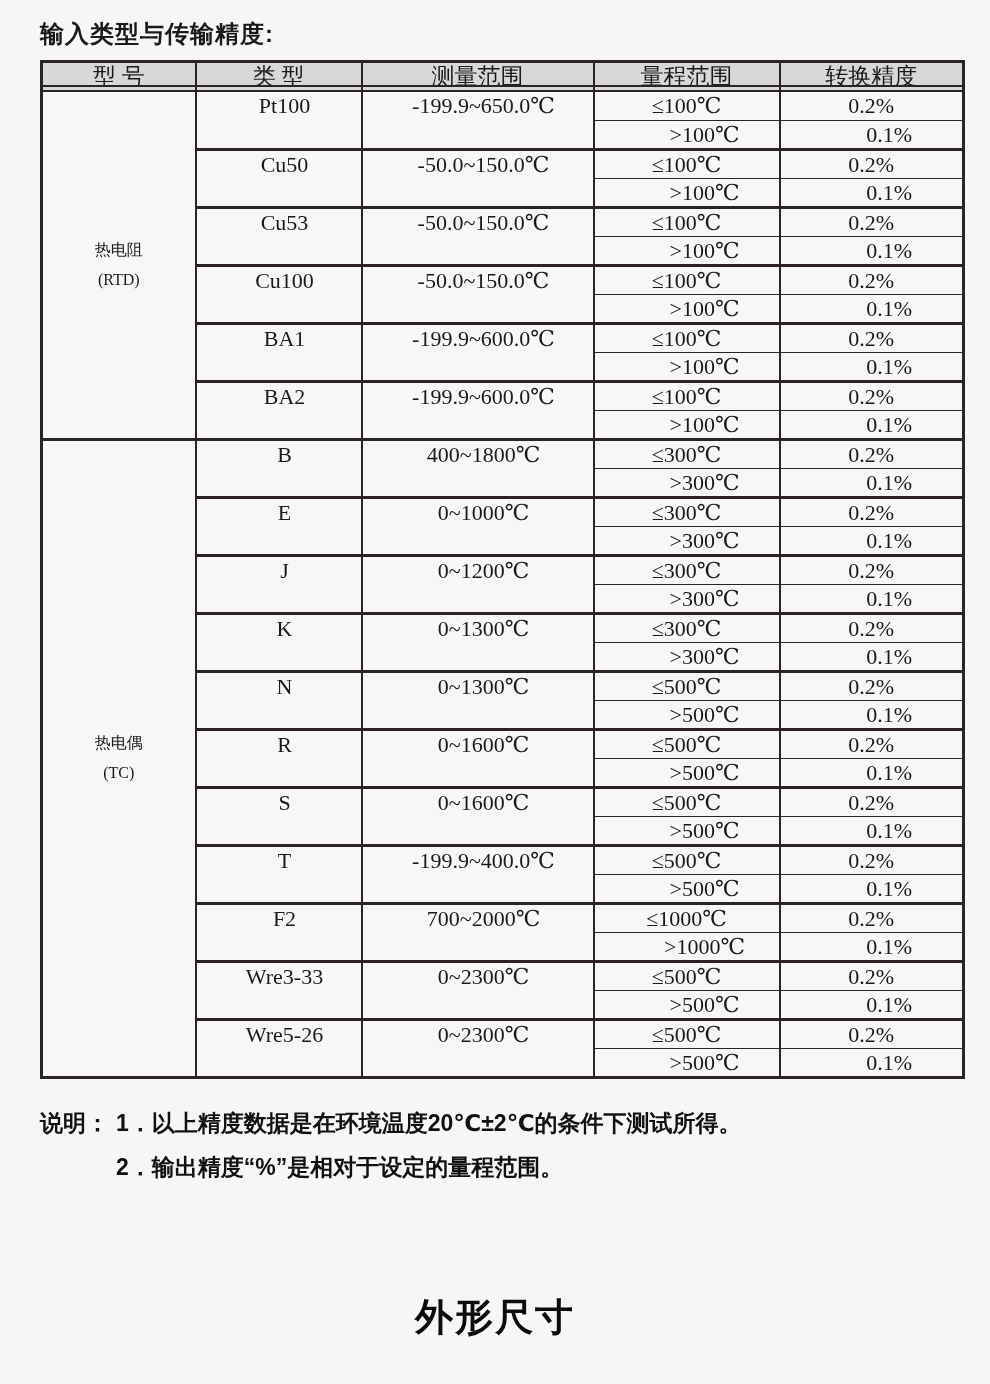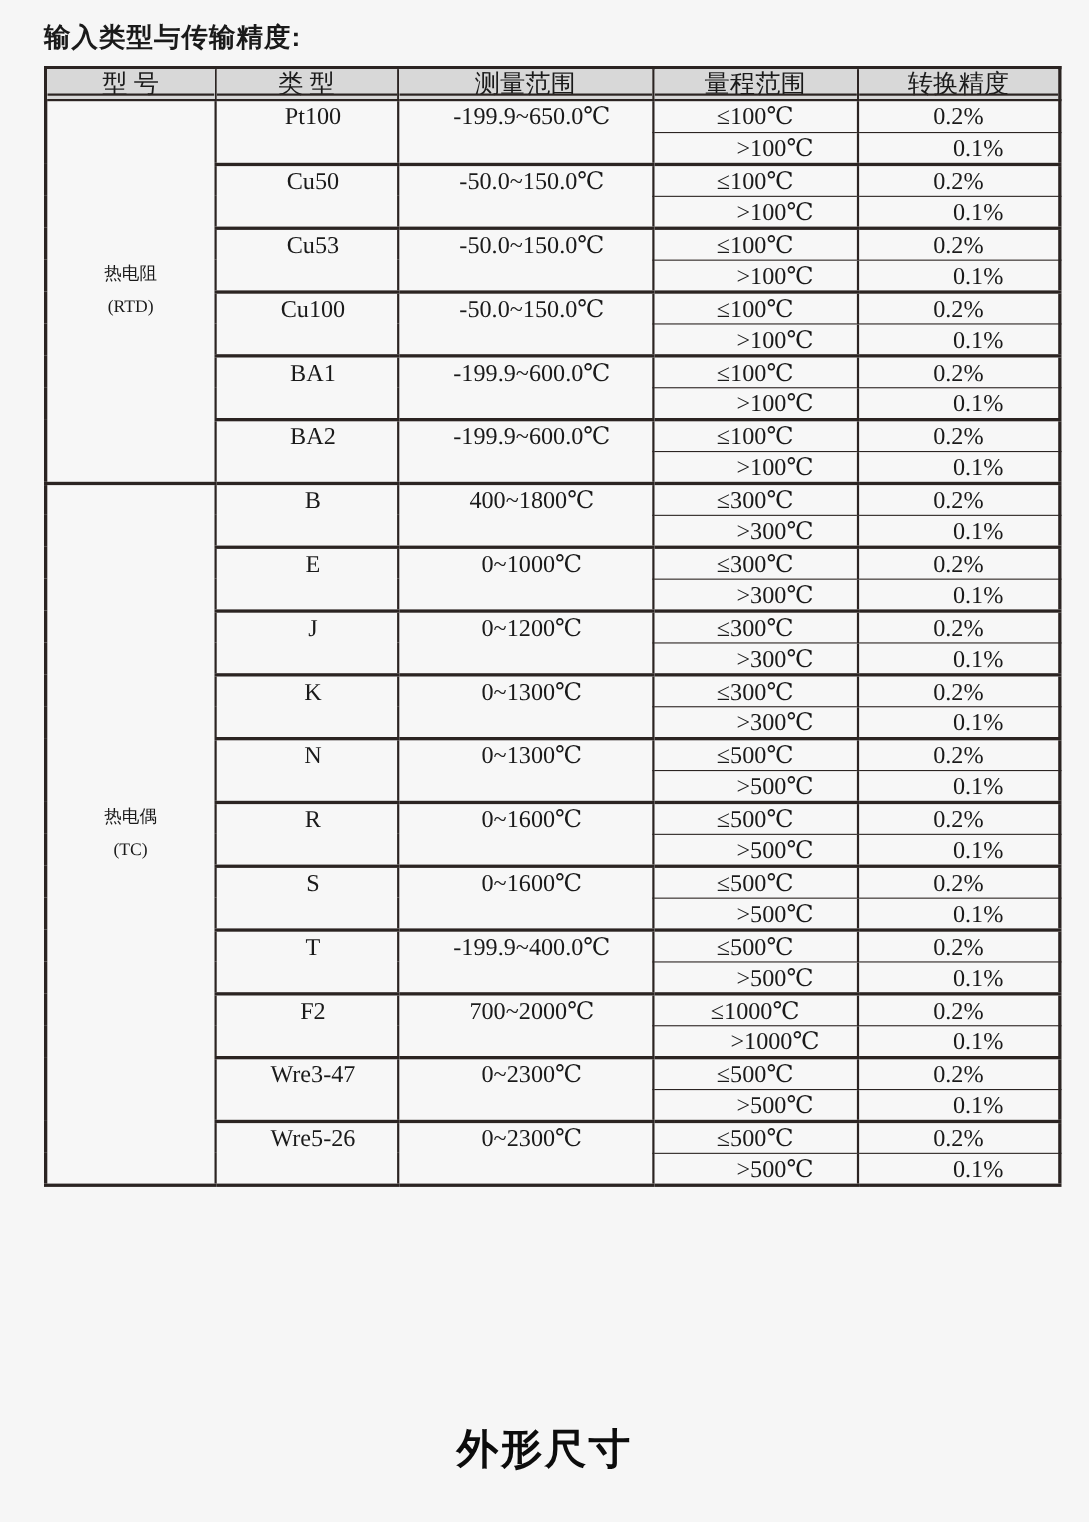--- a/index.html
+++ b/index.html
@@ -281,21 +281,21 @@
         <td class="type-cell grp-bottom" rowspan="2">F2</td>
         <td class="range-cell grp-bottom" rowspan="2">700~2000℃</td>
         <td class="sub-first">≤1000℃</td>
         <td class="sub-first">0.2%</td>
       </tr>
       <tr>
         <td class="sub-second grp-bottom">&gt;1000℃</td>
         <td class="sub-second grp-bottom">0.1%</td>
       </tr>
       <tr>
-        <td class="type-cell grp-bottom" rowspan="2">Wre3-47</td>
+        <td class="type-cell grp-bottom" rowspan="2">Wre3-33</td>
         <td class="range-cell grp-bottom" rowspan="2">0~2300℃</td>
         <td class="sub-first">≤500℃</td>
         <td class="sub-first">0.2%</td>
       </tr>
       <tr>
         <td class="sub-second grp-bottom">&gt;500℃</td>
         <td class="sub-second grp-bottom">0.1%</td>
       </tr>
       <tr>
         <td class="type-cell grp-bottom" rowspan="2">Wre5-26</td>
@@ -304,15 +304,19 @@
         <td class="sub-first">0.2%</td>
       </tr>
       <tr>
         <td class="sub-second grp-bottom">&gt;500℃</td>
         <td class="sub-second grp-bottom">0.1%</td>
       </tr>
     </tbody>
 </table>
 
 <div class="notes">
+  <div class="note-line">
+    <span class="note-label">说明：</span><span>1．以上精度数据是在环境温度20℃±2℃的条件下测试所得。</span>
+  </div>
+  <div class="note-line indent">2．输出精度“%”是相对于设定的量程范围。</div>
 </div>
 
 <div class="section-heading">外形尺寸</div>
 
 </body></html>

